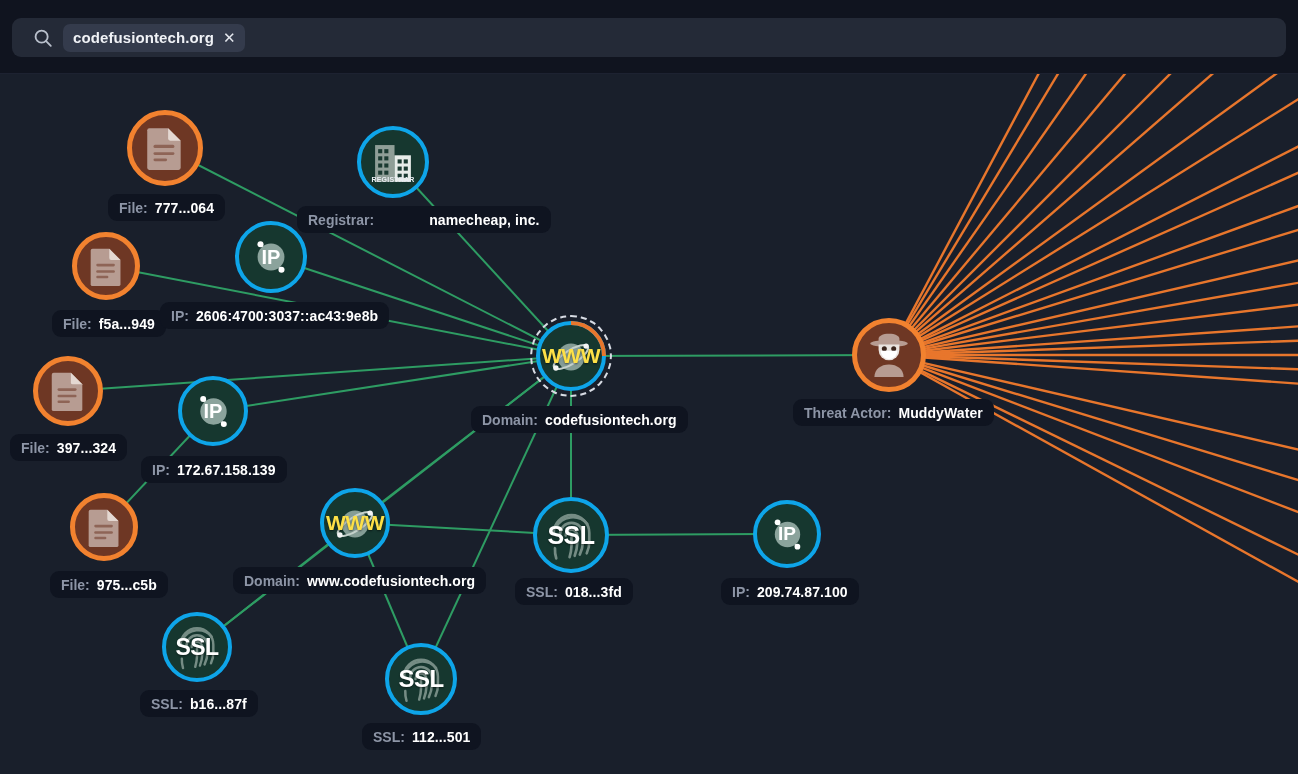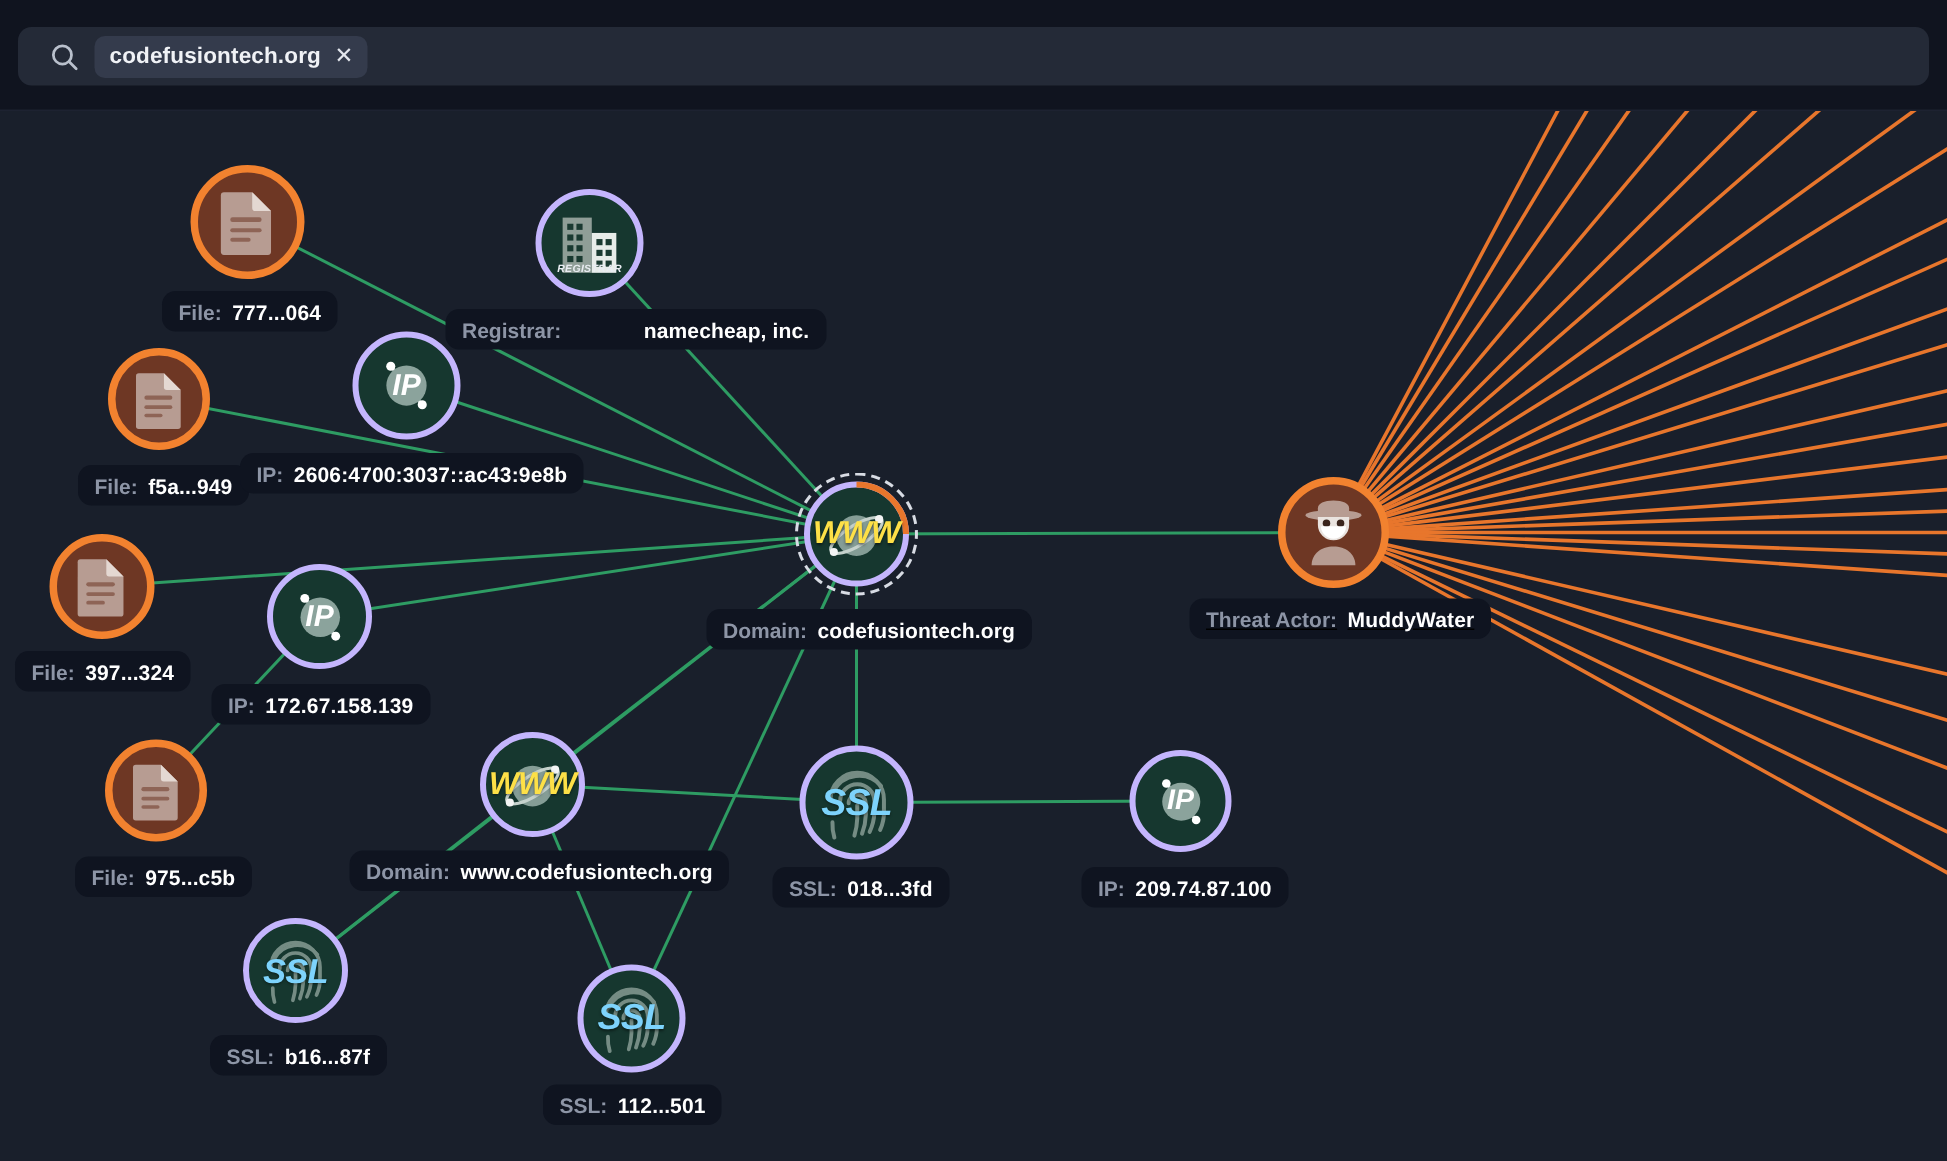--- a/index.html
+++ b/index.html
@@ -56,22 +56,21 @@
 
   
   .node {
     position: absolute;
     border-radius: 50%;
     display: flex; align-items: center; justify-content: center;
     cursor: pointer;
   }
   .node.green {
     background: #16372f;
-    border: 4px solid #c4b5fd;
-    font-style: italic;
+    border: 4px solid #0ea5e9;
   }
   .node.orange {
     background: #6e3724;
     border: 5px solid #f2822f;
   }
   .node .glyph {
     position: relative;
     display: flex; align-items: center; justify-content: center;
     width: 100%; height: 100%;
   }
@@ -79,21 +78,21 @@
   
   .www-label {
     position: absolute;
     color: #fde047; font-weight: bold;
     letter-spacing: -0.5px;
     z-index: 3;
     text-shadow: 0 1px 2px rgba(0,0,0,.5);
   }
   .ssl-label {
     position: absolute;
-    color: #7dd3fc; font-weight: bold;
+    color: #ffffff; font-weight: bold;
     letter-spacing: -0.5px; z-index: 3;
     text-shadow: 0 1px 2px rgba(0,0,0,.45);
   }
   .ip-label {
     position: absolute;
     color: #ffffff; font-weight: bold; z-index: 3;
   }
   .registrar-word {
     position: absolute; bottom: 11px; left: 0; right: 0;
     text-align: center;
@@ -398,21 +397,21 @@
         <span class="v">397...324</span>
       </div>
       <div class="pill" style="left: 141px; top: 382px;">
         <span class="k">IP:</span>
         <span class="v">172.67.158.139</span>
       </div>
       <div class="pill" style="left: 471px; top: 332px;">
         <span class="k">Domain:</span>
         <span class="v">codefusiontech.org</span>
       </div>
-      <div class="pill" style="left: 793px; top: 325px; text-decoration: underline;">
+      <div class="pill" style="left: 793px; top: 325px;">
         <span class="k">Threat Actor:</span>
         <span class="v">MuddyWater</span>
       </div>
       <div class="pill" style="left: 50px; top: 497px;">
         <span class="k">File:</span>
         <span class="v">975...c5b</span>
       </div>
       <div class="pill" style="left: 233px; top: 493px;">
         <span class="k">Domain:</span>
         <span class="v">www.codefusiontech.org</span>

